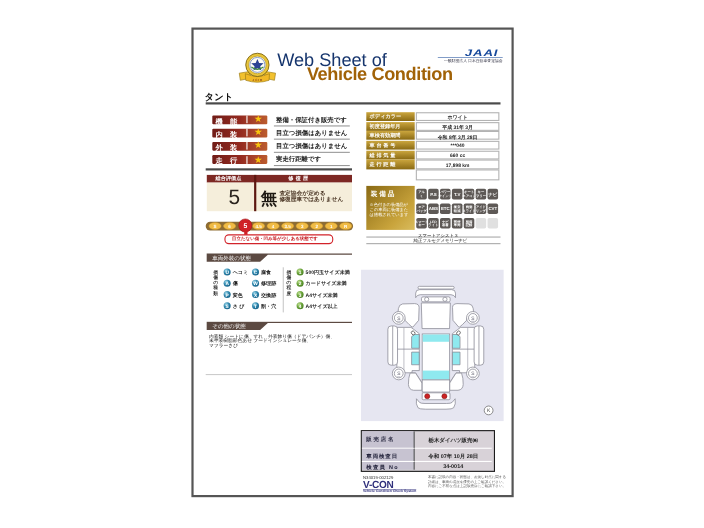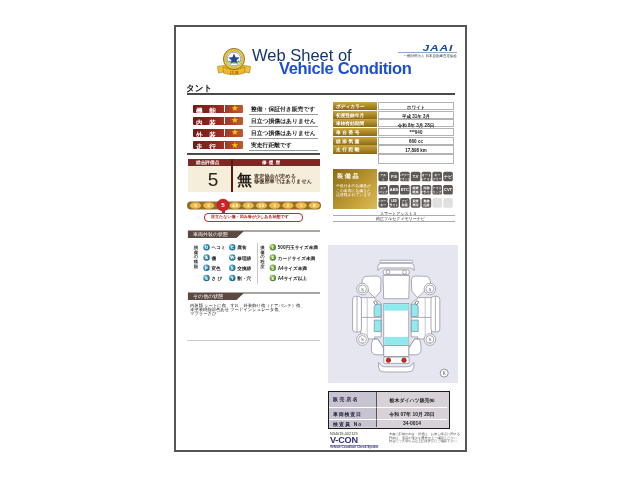--- a/index.html
+++ b/index.html
@@ -19,21 +19,21 @@
   <circle cx="20" cy="14" r="10.6" fill="#e9c53a" stroke="#7a6210" stroke-width="0.8"></circle>
   <circle cx="20" cy="14" r="8" fill="#fff" stroke="#b89a20" stroke-width="0.7"></circle>
   <circle cx="20" cy="14" r="6.8" fill="#fdfdf6" stroke="#2c4da0" stroke-width="0.5"></circle>
   <path d="M20 8.6 L21.6 12.3 L25.6 12.6 L22.6 15.2 L23.6 19.1 L20 17 L16.4 19.1 L17.4 15.2 L14.4 12.6 L18.4 12.3Z" fill="#2c4494"></path>
   <path d="M14.5 16 Q20 20 25.5 16" stroke="#3d8a3d" stroke-width="1.1" fill="none"></path>
   <text x="20" y="28.6" font-size="2.8" fill="#8a4a1a" text-anchor="middle" font-weight="bold">J C I B</text>
 </svg>
 
 <div class="a" style="left:252px;top:46px;font-size:16.5px;font-weight:normal;color:#16356d;letter-spacing:0px;">Web Sheet of</div>
 
-<div class="a" style="left:279px;top:58.5px;font-size:16.5px;font-weight:bold;color:#1d4ed8;letter-spacing:-0.35px;">Vehicle Condition</div>
+<div class="a" style="left:279px;top:58.5px;font-size:16.5px;font-weight:bold;color:#a16207;letter-spacing:-0.35px;">Vehicle Condition</div>
 
 <div class="a" style="left:422.5px;top:43px;font-size:12px;font-weight:bold;font-style:italic;color:#17499c;letter-spacing:0.8px;transform:scaleY(0.72);transform-origin:left top;">JAAI</div>
 <div class="a sc" style="left:398px;top:52px;font-size:7px;color:#334;transform:scale(0.5);white-space:nowrap;border-top:1.5px solid #1c4e9b;padding-top:1px;width:118px;text-align:right;">一般財団法人 日本自動車査定協会</div>
 
 <div class="a" style="left:186px;top:83px;font-size:8.5px;font-weight:bold;color:#111;">タント</div>
 
 <div class="a" style="left:187px;top:92.5px;width:268px;height:2px;background:#4a4a4a;"></div>
 
 <div class="a" style="left:192.5px;top:104.5px;width:50px;height:8px;background:linear-gradient(90deg,#701c17,#93291f 50%,#a8432a 75%,#bc5c2e);border-radius:1px;">
   <span class="a sc" style="left:3px;top:1px;font-size:11px;color:#fff;font-weight:bold;transform:scale(0.6);white-space:nowrap;">機　能</span>

